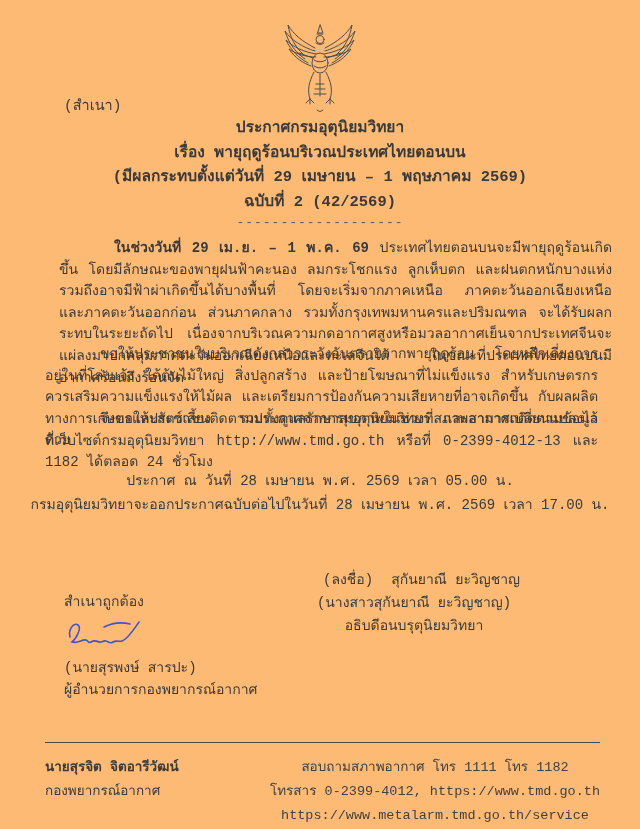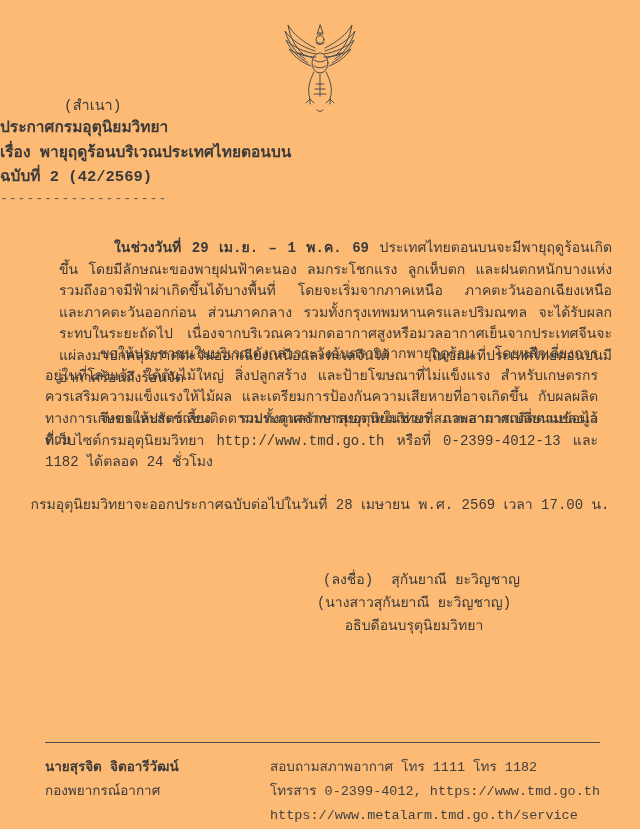--- a/index.html
+++ b/index.html
@@ -24,20 +24,21 @@
     position: absolute;
     top: 93px;
     left: 64px;
     font-size: 14.5px;
   }
   .title-block {
     position: absolute;
     top: 116px;
     left: 0;
     width: 100%;
+    text-align: center;
     font-weight: bold;
     font-size: 15.5px;
     line-height: 24.5px;
   }
   .title-block .divider {
     font-weight: normal;
     color: #5a5a5a;
     letter-spacing: 1px;
     font-size: 13px;
     line-height: 18px;
@@ -89,21 +90,21 @@
     left: 45px;
     width: 555px;
     border-top: 1.5px solid #4a4a4a;
     padding-top: 13px;
     display: flex;
     justify-content: space-between;
     font-size: 13.5px;
     line-height: 24px;
   }
   .footer .footer-left .footer-name { font-weight: bold; }
-  .footer .footer-right { text-align: left; color: #414141; }
+  .footer .footer-right { text-align: center; color: #414141; }
 </style>
 </head>
 <body>
 
 <div class="page">
 
   <div class="emblem">
     <svg width="78" height="94" viewBox="0 0 78 94" fill="none" stroke="#4d4d4d" stroke-width="1" stroke-linecap="round">
 
       <path d="M39 3 L36.5 11 L41.5 11 Z"></path>
@@ -138,40 +139,53 @@
       <path d="M35 62 h8 M34 67 h10 M33 72 h12"></path>
       <path d="M36 88 q3 3 6 0"></path>
     </svg>
   </div>
 
   <div class="copy-label">(สำเนา)</div>
 
   <div class="title-block">
     <div>ประกาศกรมอุตุนิยมวิทยา</div>
     <div>เรื่อง พายุฤดูร้อนบริเวณประเทศไทยตอนบน</div>
+    <div>(มีผลกระทบตั้งแต่วันที่ 29 เมษายน – 1 พฤษภาคม 2569)</div>
     <div>ฉบับที่ 2 (42/2569)</div>
     <div class="divider">-------------------</div>
   </div>
 
   <p class="para para-1"><span class="lead">ในช่วงวันที่ 29 เม.ย. – 1 พ.ค. 69</span><span> ประเทศไทยตอนบนจะมีพายุฤดูร้อนเกิดขึ้น โดยมีลักษณะของพายุฝนฟ้าคะนอง ลมกระโชกแรง ลูกเห็บตก และฝนตกหนักบางแห่ง รวมถึงอาจมีฟ้าผ่าเกิดขึ้นได้บางพื้นที่ โดยจะเริ่มจากภาคเหนือ ภาคตะวันออกเฉียงเหนือ และภาคตะวันออกก่อน ส่วนภาคกลาง รวมทั้งกรุงเทพมหานครและปริมณฑล จะได้รับผลกระทบในระยะถัดไป เนื่องจากบริเวณความกดอากาศสูงหรือมวลอากาศเย็นจากประเทศจีนจะแผ่ลงมาปกคลุมภาคตะวันออกเฉียงเหนือและทะเลจีนใต้ ในขณะที่ประเทศไทยตอนบนมีอากาศร้อนถึงร้อนจัด</span></p>
 
   <p class="para para-2">ขอให้ประชาชนในบริเวณดังกล่าวระวังอันตรายจากพายุฤดูร้อน โดยหลีกเลี่ยงการอยู่ในที่โล่งแจ้ง ใต้ต้นไม้ใหญ่ สิ่งปลูกสร้าง และป้ายโฆษณาที่ไม่แข็งแรง สำหรับเกษตรกรควรเสริมความแข็งแรงให้ไม้ผล และเตรียมการป้องกันความเสียหายที่อาจเกิดขึ้น กับผลผลิต ทางการเกษตรและสัตว์เลี้ยง รวมทั้งดูแลรักษาสุขภาพในช่วงที่สภาพอากาศเปลี่ยนแปลงไว้ด้วย</p>
 
   <p class="para para-3">จึงขอให้ประชาชนติดตามประกาศจากกรมอุตุนิยมวิทยา และสามารถติดตามข้อมูลที่เว็บไซต์กรมอุตุนิยมวิทยา http://www.tmd.go.th หรือที่ 0-2399-4012-13 และ 1182 ได้ตลอด 24 ชั่วโมง</p>
 
+  <div class="issued-line issued-1">ประกาศ ณ วันที่ 28 เมษายน พ.ศ. 2569 เวลา 05.00 น.</div>
   <div class="issued-line issued-2">กรมอุตุนิยมวิทยาจะออกประกาศฉบับต่อไปในวันที่ 28 เมษายน พ.ศ. 2569 เวลา 17.00 น.</div>
 
   <div class="sign-block">
     <div class="sign-row">
       <span class="sign-label">(ลงชื่อ)</span><span>สุกันยาณี ยะวิญชาญ</span>
     </div>
     <div>(นางสาวสุกันยาณี ยะวิญชาญ)</div>
     <div>อธิบดีอนบรุตุนิยมวิทยา</div>
   </div>
 
+  <div class="cert-block">
+    <div>สำเนาถูกต้อง</div>
+    <div class="cert-signature">
+      <svg width="80" height="40" viewBox="0 0 80 40" fill="none" stroke="#4353c8" stroke-width="1.6" stroke-linecap="round">
+        <path d="M6 22 C4 14 10 7 14 10 C18 13 12 24 8 27 C14 29 18 24 22 25 C25 26 24 29 27 27 C30 25 33 26 35 27 C38 28 39 25 42 26 C45 27 46 29 49 27 C52 25 55 27 58 26 C64 24 70 14 75 7"></path>
+        <path d="M40 12 C48 8 58 7 66 9"></path>
+      </svg>
+    </div>
+    <div>(นายสุรพงษ์ สารปะ)</div>
+    <div>ผู้อำนวยการกองพยากรณ์อากาศ</div>
+  </div>
 
   <div class="footer">
     <div class="footer-left">
       <div class="footer-name">นายสุรจิต จิตอารีวัฒน์</div>
       <div>กองพยากรณ์อากาศ</div>
     </div>
     <div class="footer-right">
       <div>สอบถามสภาพอากาศ โทร 1111 โทร 1182</div>
       <div>โทรสาร 0-2399-4012, https://www.tmd.go.th</div>
       <div>https://www.metalarm.tmd.go.th/service</div>

